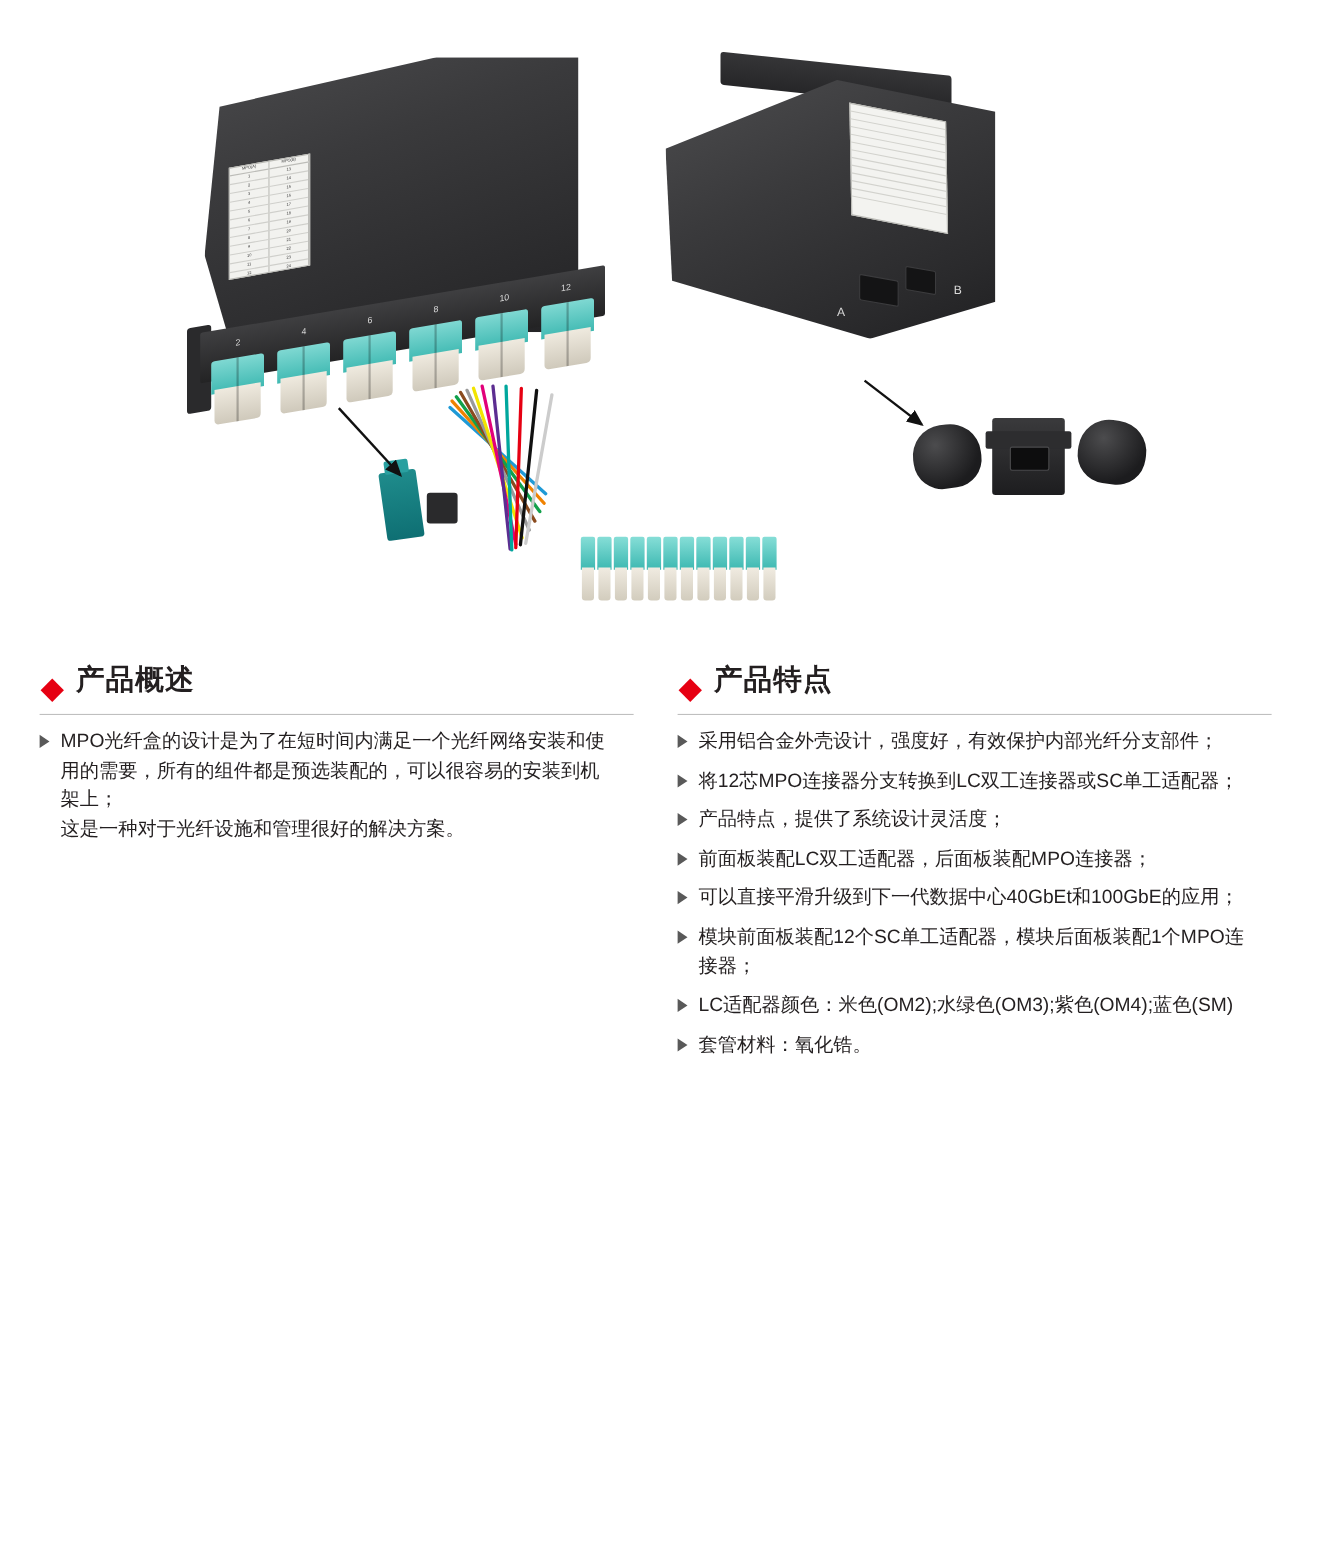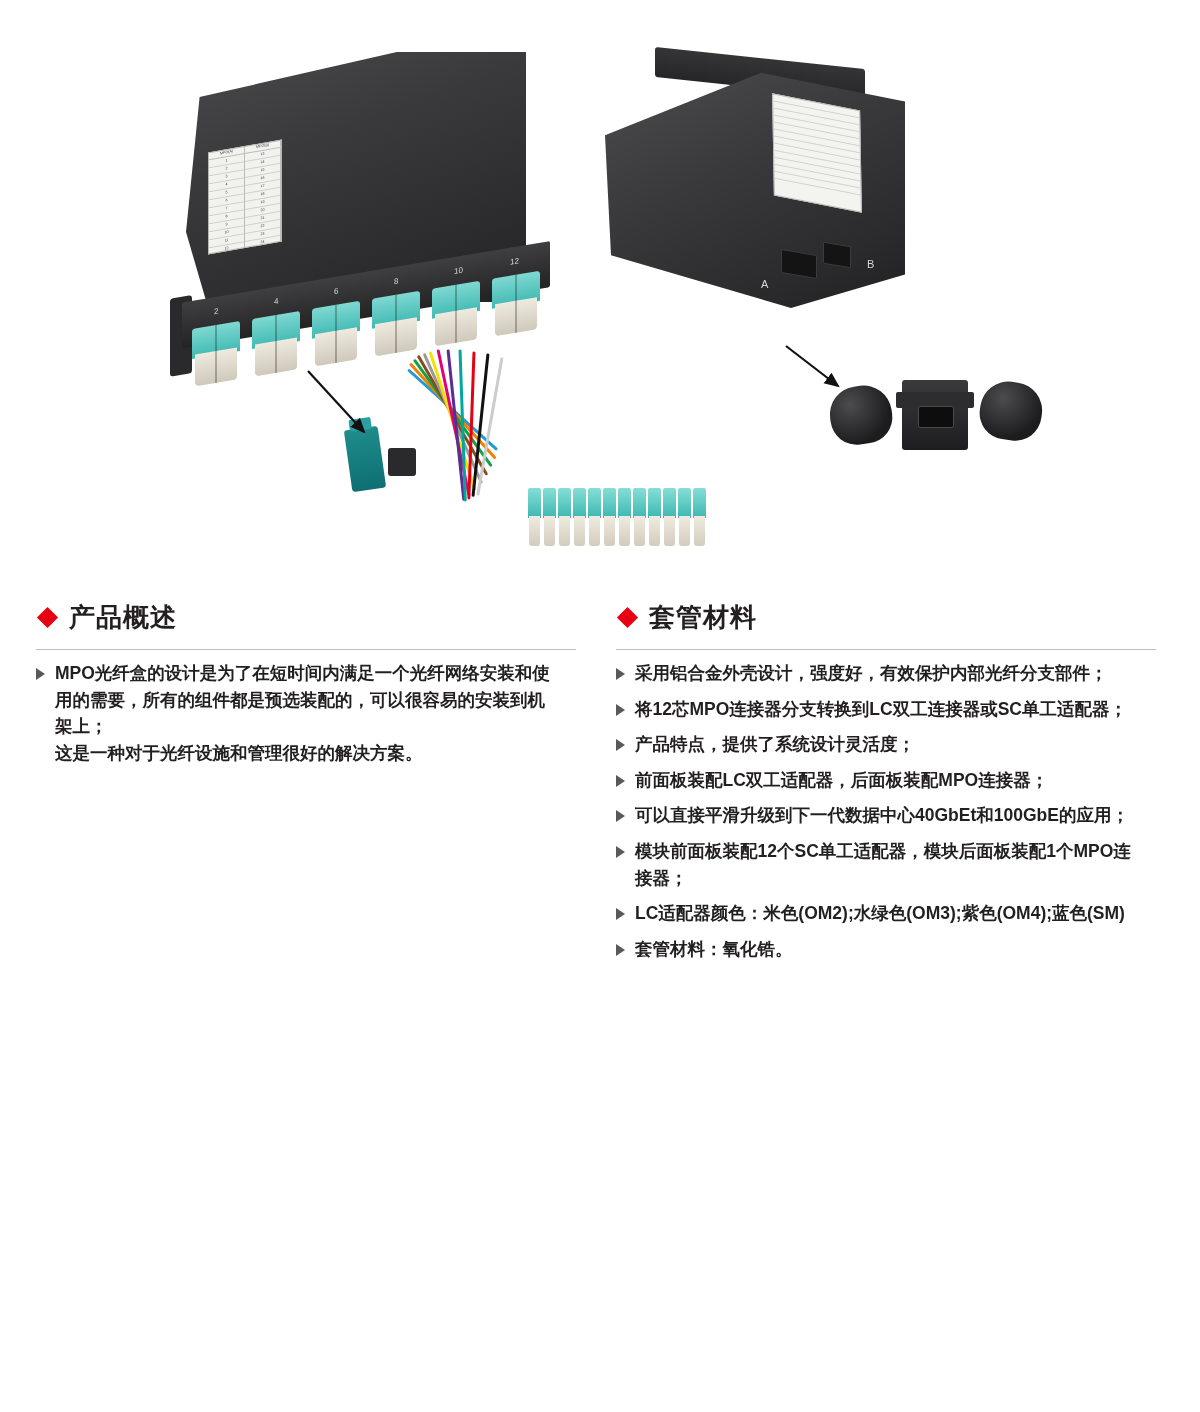--- a/index.html
+++ b/index.html
@@ -337,21 +337,21 @@
   }
   .col {
     position: absolute;
     top: 0;
   }
   .col-left { left: 36px; width: 540px; }
   .col-right { left: 616px; width: 540px; }
 
   .sec-head {
     display: flex;
-    align-items: center;
+    align-items: flex-end;
     gap: 14px;
     padding-left: 4px;
   }
   .diamond {
     width: 15px;
     height: 15px;
     background: #e60012;
     transform: rotate(45deg);
     flex: 0 0 auto;
   }
@@ -370,21 +370,20 @@
   .bullets {
     margin: 0;
     padding: 0;
     list-style: none;
   }
   .bullets li {
     display: flex;
     align-items: flex-start;
     gap: 10px;
     margin: 0 0 9px 0;
-    font-weight: bold;
   }
   .tri {
     flex: 0 0 auto;
     width: 0;
     height: 0;
     margin-top: 8px;
     border-left: 9px solid #595959;
     border-top: 6px solid transparent;
     border-bottom: 6px solid transparent;
   }
@@ -619,21 +618,21 @@
         <span class="tri"></span>
         <span class="btxt">MPO光纤盒的设计是为了在短时间内满足一个光纤网络安装和使用的需要，所有的组件都是预选装配的，可以很容易的安装到机架上；
 这是一种对于光纤设施和管理很好的解决方案。</span>
       </li>
     </ul>
   </div>
 
   <div class="col col-right">
     <div class="sec-head">
       <div class="diamond"></div>
-      <div class="sec-title">套管材料</div>
+      <div class="sec-title">产品特点</div>
     </div>
     <div class="hr"></div>
     <ul class="bullets">
       <li>
           <span class="tri"></span>
           <span class="btxt">采用铝合金外壳设计，强度好，有效保护内部光纤分支部件；</span>
         </li>
       <li>
           <span class="tri"></span>
           <span class="btxt">将12芯MPO连接器分支转换到LC双工连接器或SC单工适配器；</span>

